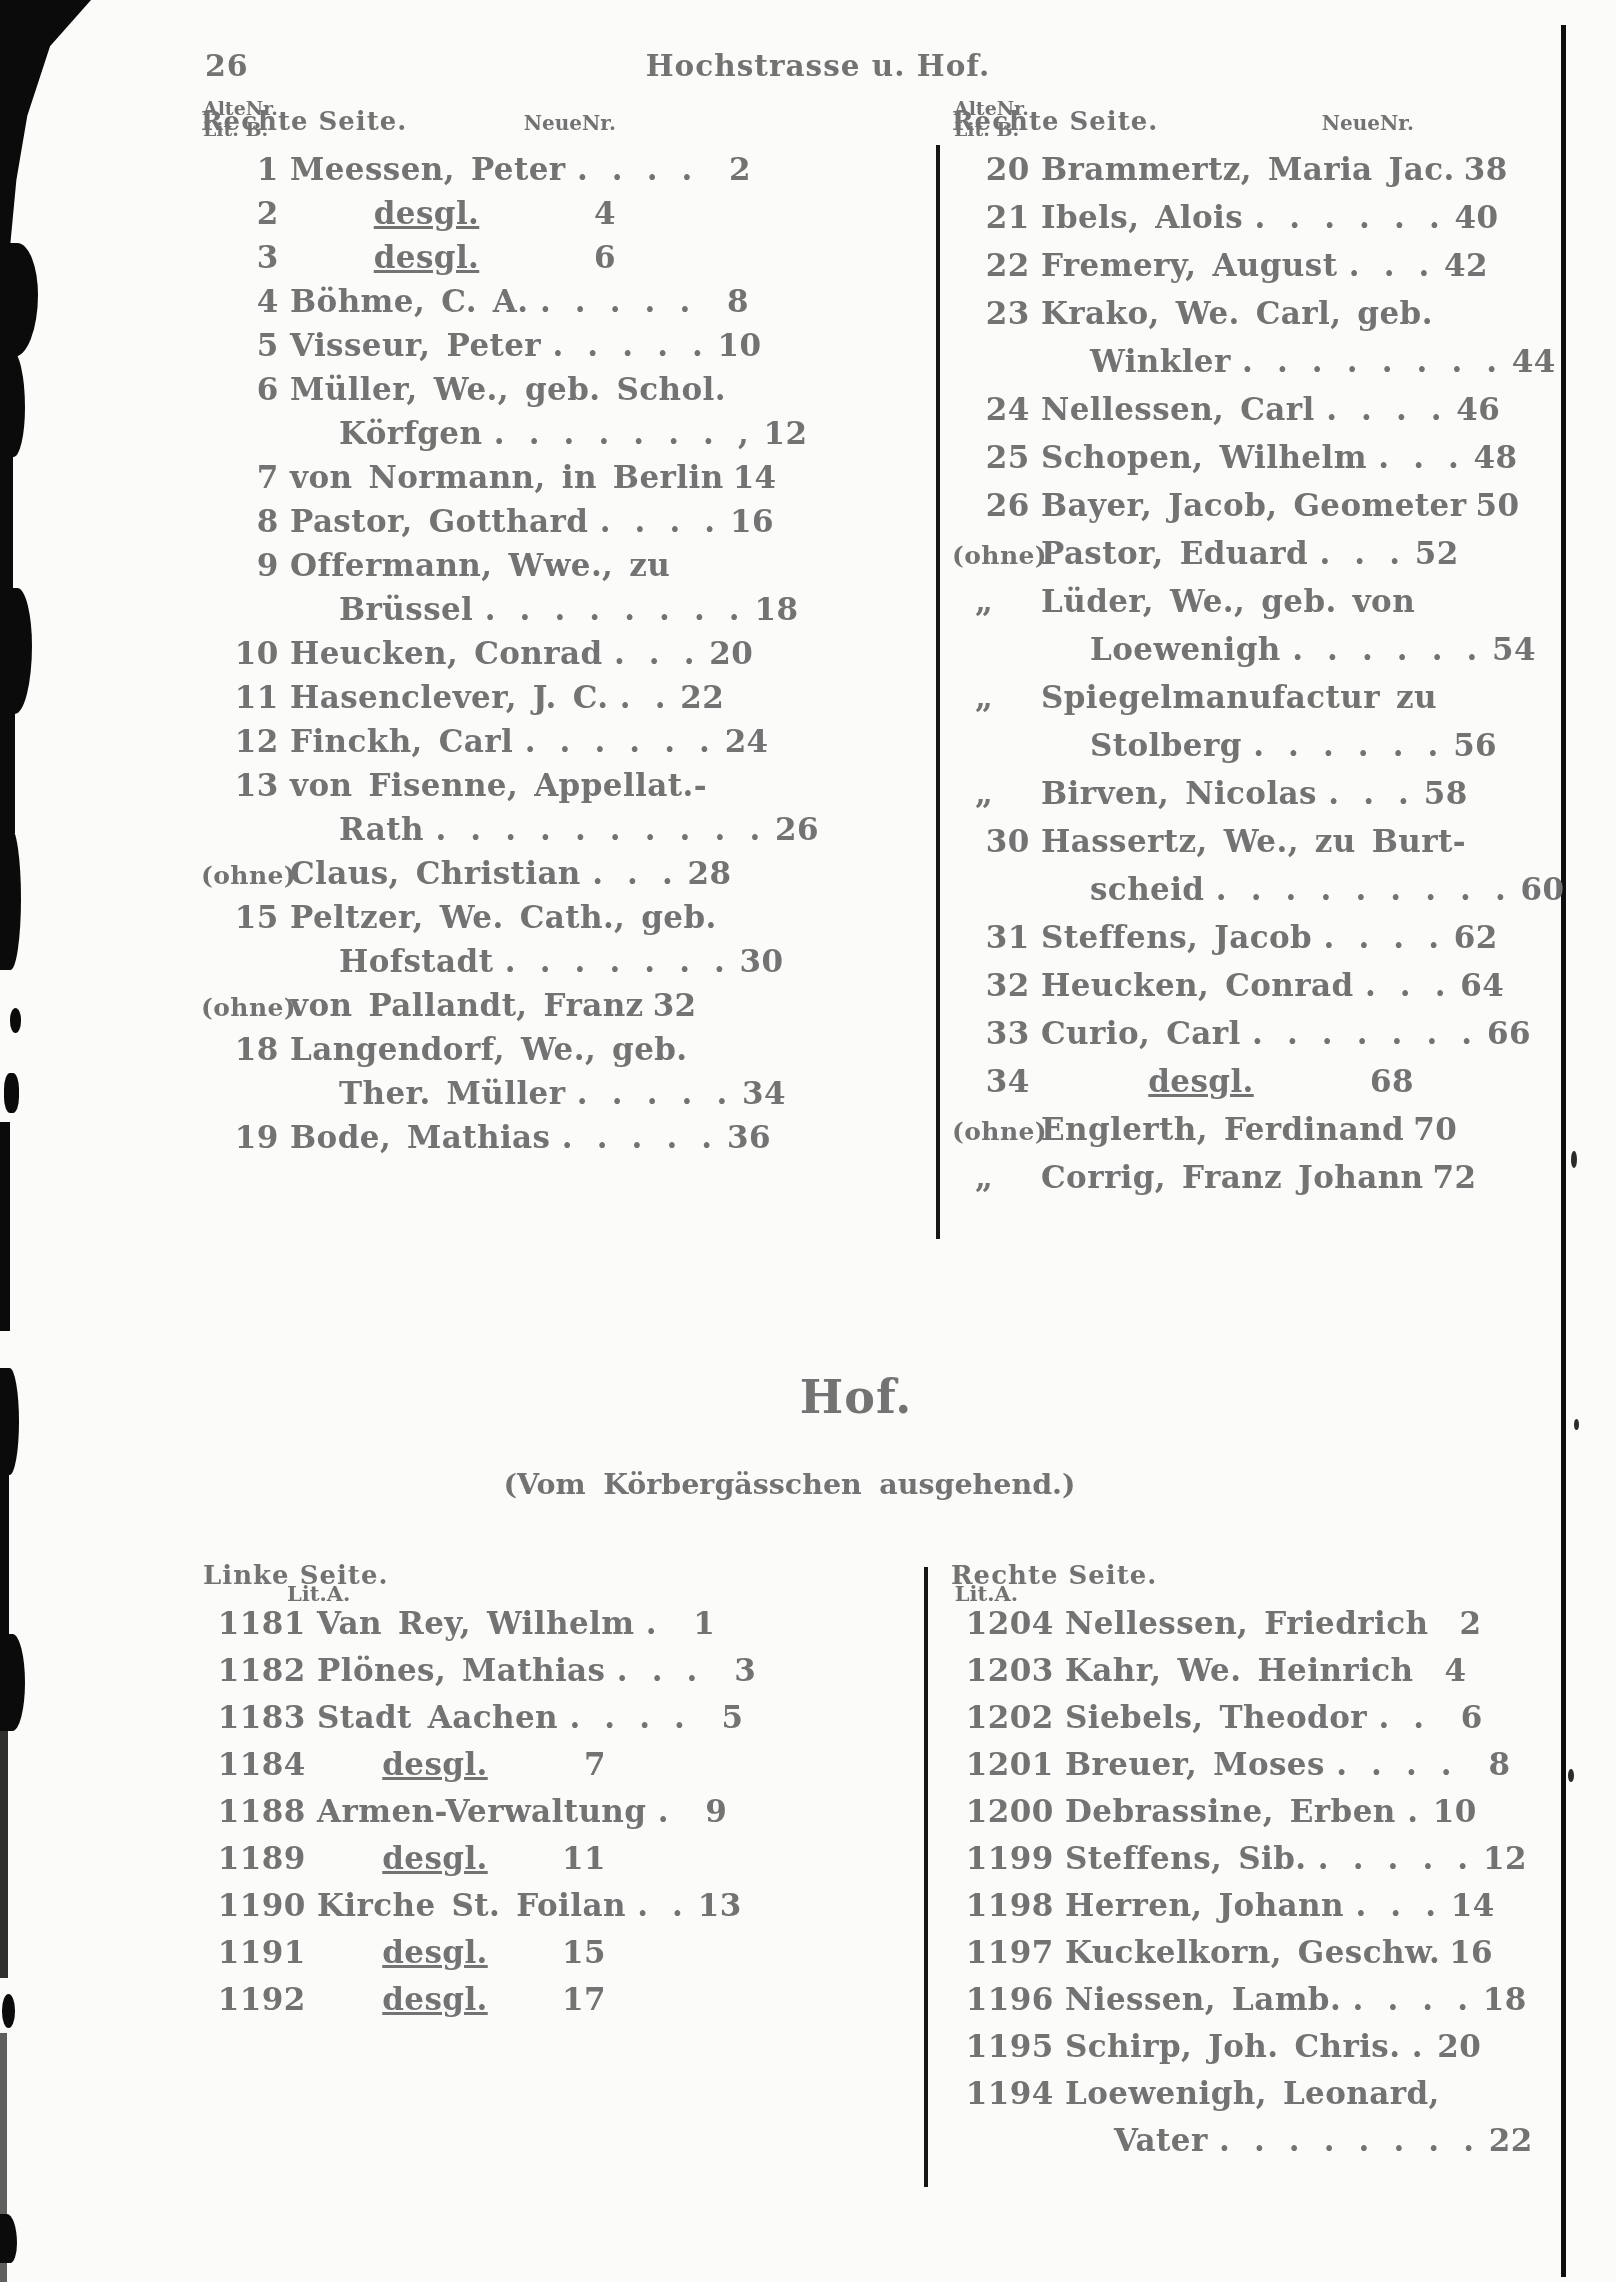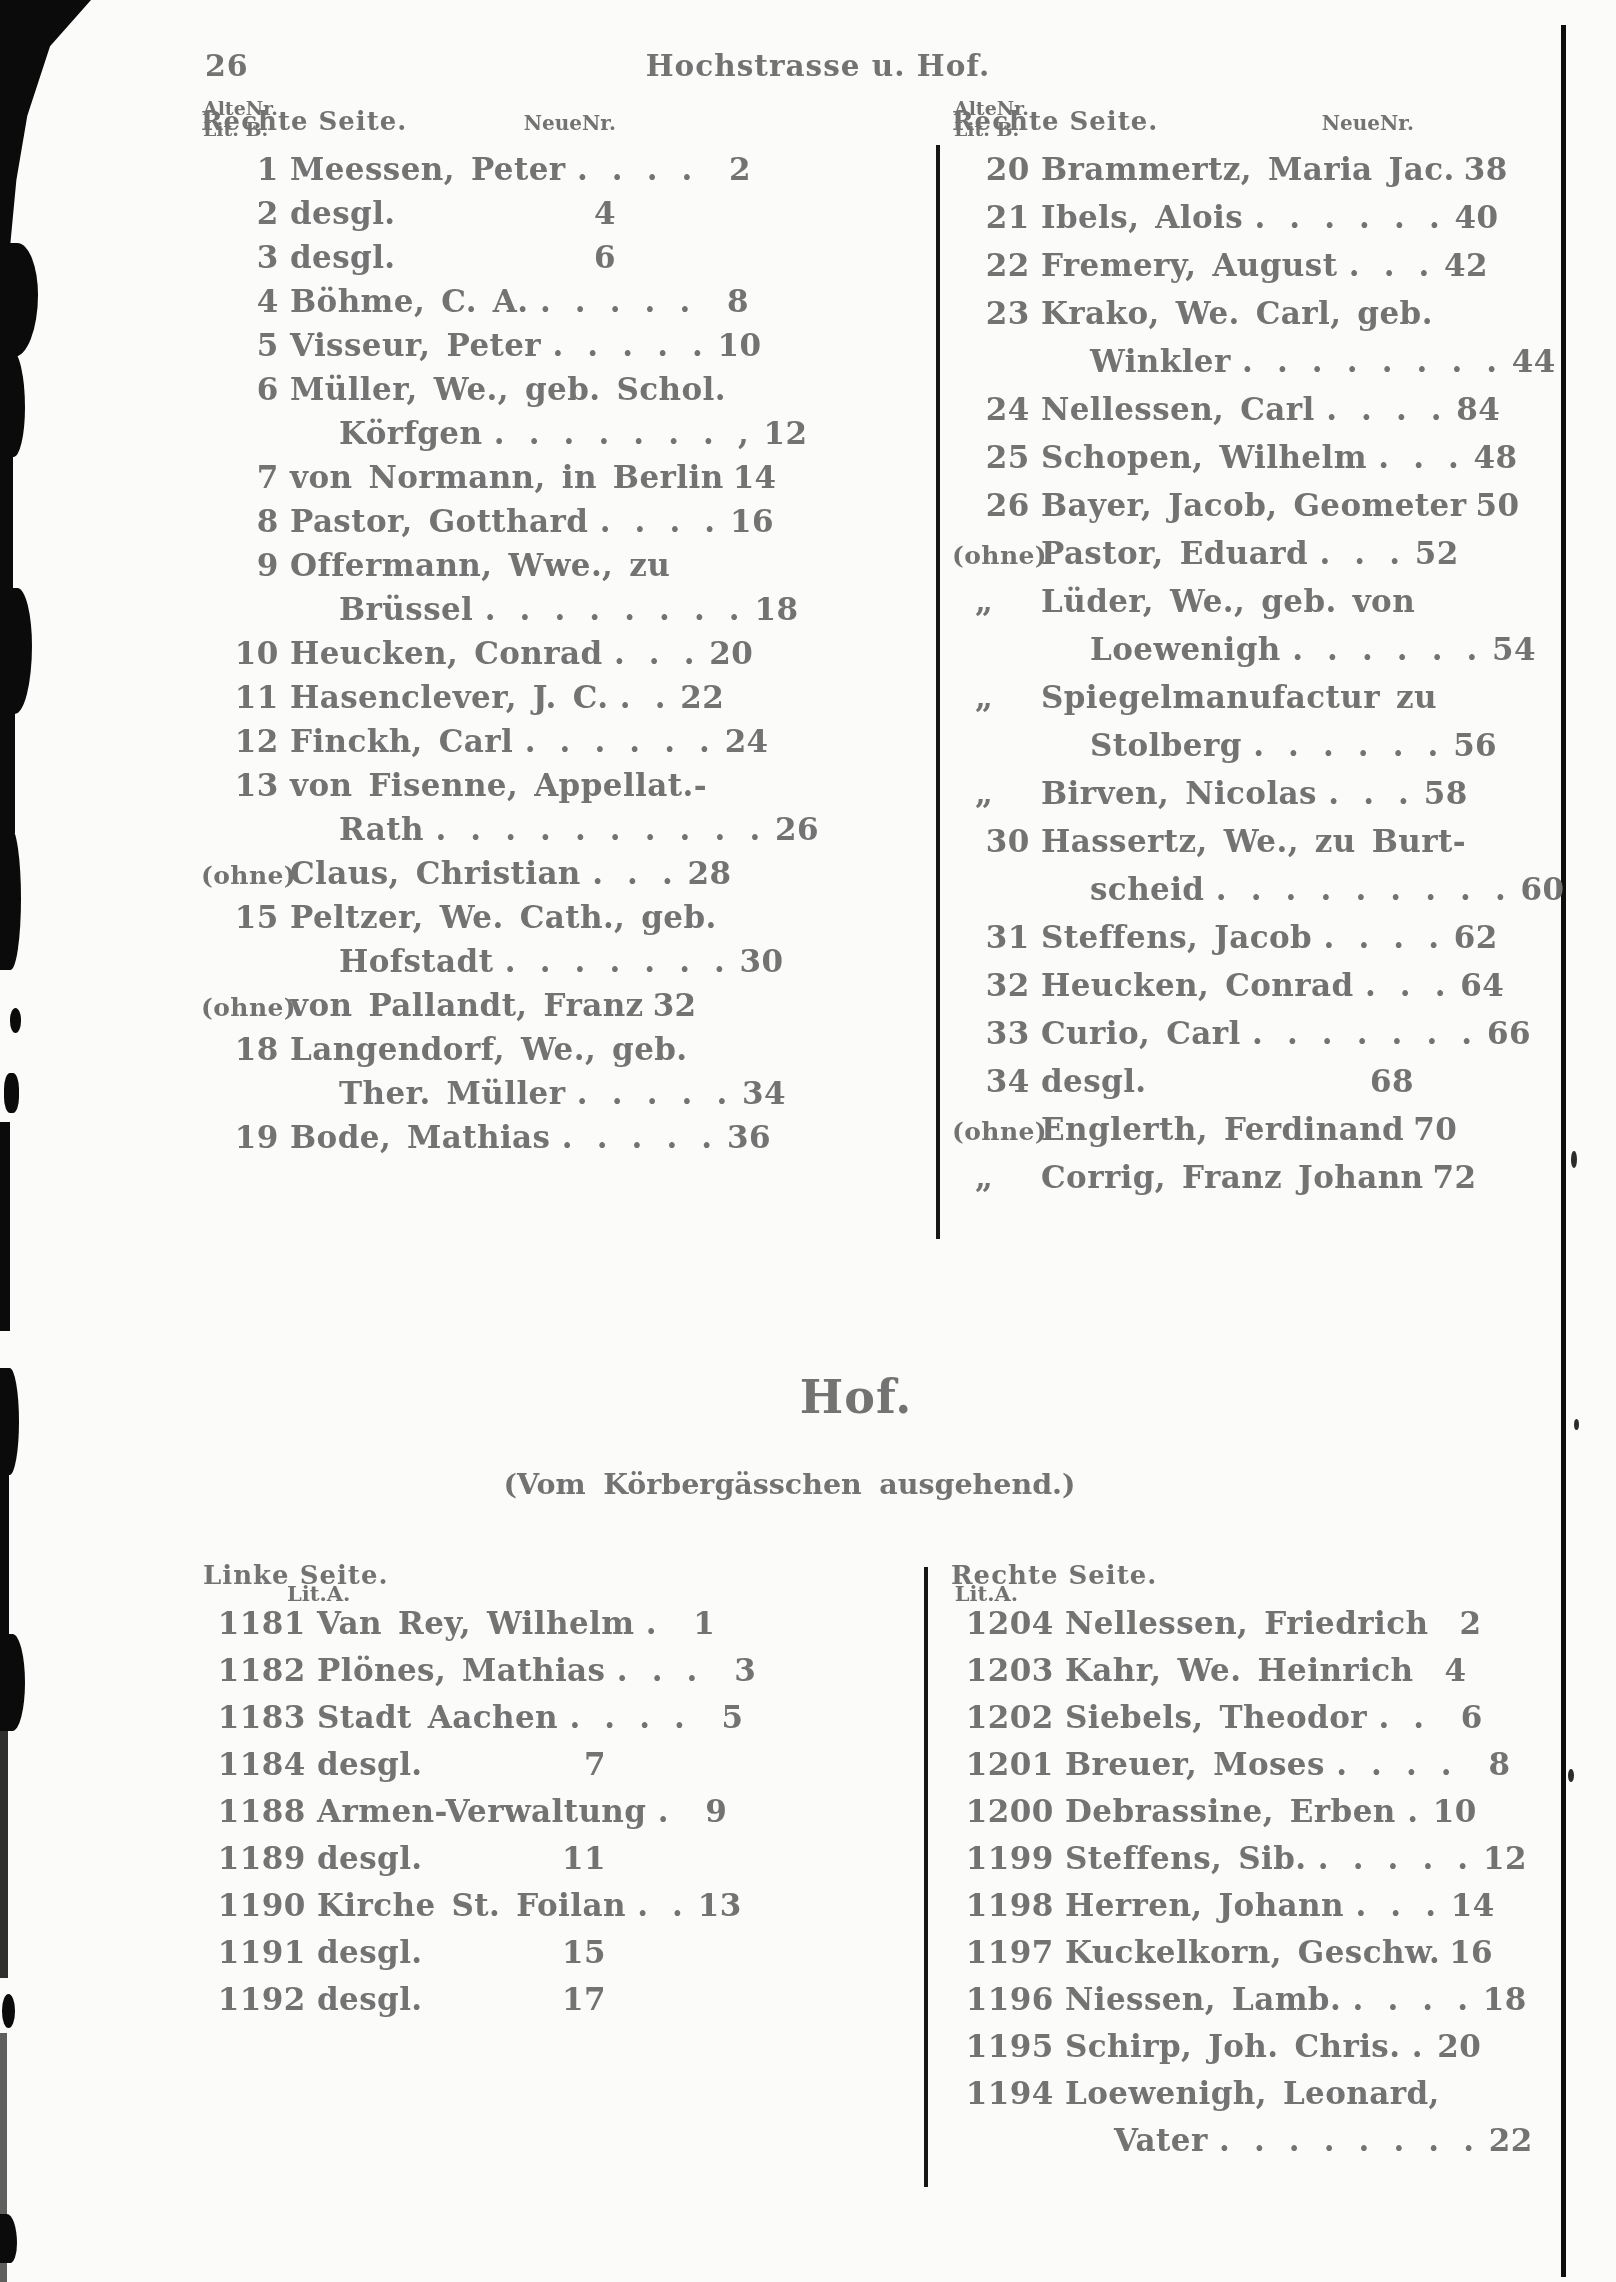--- a/index.html
+++ b/index.html
@@ -28,21 +28,21 @@
   .hof-right .lit{left:3.8px;}
   
   .row{display:flex;align-items:baseline;white-space:nowrap;font-size:31px;font-weight:700;letter-spacing:0.4px;word-spacing:4.8px;}
   .hs-left  .row{height:44px;}
   .hs-right .row{height:48px;}
   .hof-col  .row{height:47px;}
   .old{flex:none;width:89px;text-align:right;padding-right:11.4px;box-sizing:border-box;}
   .hof-col .old{width:114px;}
   .old.small{font-size:25px;}
   .old.quote{text-align:center;padding-right:25px;}
-  .txt.center{flex:1;}
+  .txt.center{flex:1;text-align:center;text-decoration:underline;}
   .txt.indent{padding-left:49px;}
   .dots{padding-left:11.4px;letter-spacing:5.7px;word-spacing:1.9px;}
   .num{flex:none;min-width:53px;margin-left:auto;text-align:right;}
   
   .hof-title{position:absolute;left:76px;top:1370px;width:1560px;text-align:center;font-size:46px;font-weight:800;letter-spacing:1px;}
   .hof-subtitle{position:absolute;left:-19px;top:1467px;width:1617px;text-align:center;font-size:28.5px;font-weight:600;word-spacing:7.6px;}
   
   .vline{position:absolute;background:#161616;}
   #vline-hs{left:936px;top:145px;width:3.8px;height:1094px;}
   #vline-hof{left:924px;top:1567px;width:3.8px;height:620px;}
@@ -257,21 +257,21 @@
         <div class="row">
           <span class="old"></span>
           <span class="txt indent">Winkler</span>
           <span class="dots">. . . . . . . .</span>
           <span class="num">44</span>
         </div>
         <div class="row">
           <span class="old">24</span>
           <span class="txt">Nellessen, Carl</span>
           <span class="dots">. . . .</span>
-          <span class="num">84</span>
+          <span class="num">46</span>
         </div>
         <div class="row">
           <span class="old">25</span>
           <span class="txt">Schopen, Wilhelm</span>
           <span class="dots">. . .</span>
           <span class="num">48</span>
         </div>
         <div class="row">
           <span class="old">26</span>
           <span class="txt">Bayer, Jacob, Geometer</span>

